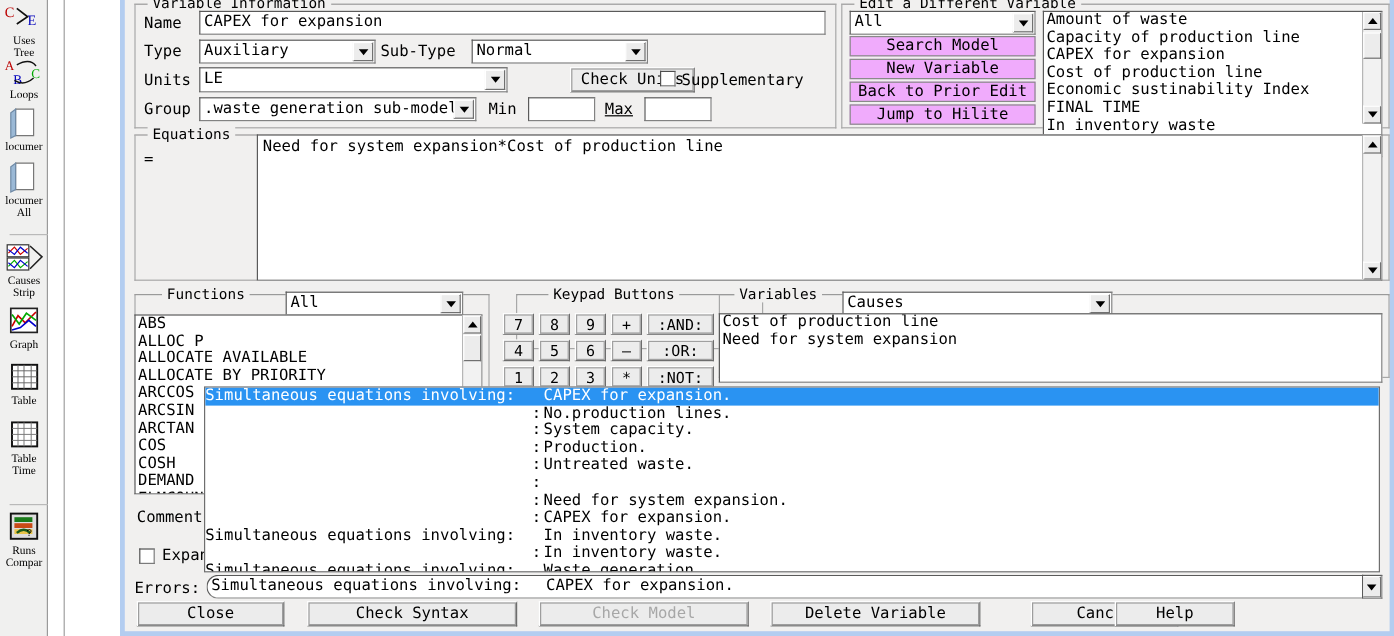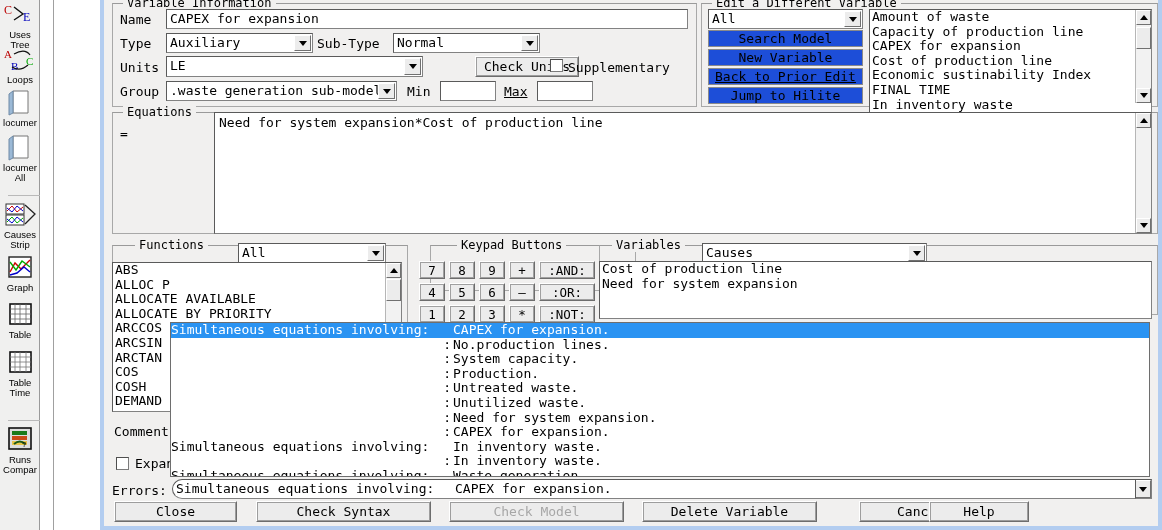--- a/index.html
+++ b/index.html
@@ -18,21 +18,21 @@
     background: #f0f0ef;
     border-right: 1px solid #9a9a9a;
   }
   .tb-item {
     width: 40px; text-align: center;
     font-family: "Liberation Sans", sans-serif;
     font-size: 9.5px; color: #000; line-height: 10px;
     padding-bottom: 2px;
   }
   .tb-glyph { height: 30px; display:flex; align-items:center; justify-content:center; }
-  .tb-label { display: block; }
+  .tb-label { display: block; font-family: Liberation Serif, serif; }
   .tb-sep { height: 1px; background: #b9b9b9; margin: 5px 4px; }
   .tb-scroll {
     position: absolute; left: 40px; top: 0; width: 14px; height: 530px;
     background: #ffffff; border-right: 1px solid #a0a0a0;
   }
 
   
   .win {
     position: absolute; left: 100px; top: 0; width: 1062px; height: 530px;
     background: #f1f0ef;
@@ -86,21 +86,21 @@
   .btn {
     position: absolute; background: #ececec;
     border: 1px solid #ffffff;
     border-right-color: #6d6d6d; border-bottom-color: #6d6d6d;
     outline: 1px solid #9d9d9d; outline-offset: -2px;
     font-size: 13px; color: #000;
     display: flex; align-items: center; justify-content: center;
     text-align: center; white-space: nowrap;
     font-family: "DejaVu Sans Mono", "Liberation Mono", monospace;
   }
-  .btn.flat { outline: none; border: 1px solid #8a8a8a; background:#1d4ed8; }
+  .btn.flat { outline: none; border: 1px solid #8a8a8a; background:#f0abfc; }
   .btn.disabled { color: #a7a7a7; }
 
   .chk {
     position: absolute; width: 13px; height: 13px;
     background: #ffffff; border: 1px solid #7b7b7b;
     border-top-color: #4f4f4f; border-left-color: #4f4f4f;
   }
 
   
   .listbox {
@@ -355,21 +355,21 @@
     </div>
 
     <div class="combo" style="left:604px; top:9px; width:155px; height:20px;">
       <span>All</span>
       <span class="arrow">
             <i></i>
           </span>
     </div>
     <div class="btn flat" style="left:604px; top:30px; width:155px; height:17px;">Search Model</div>
     <div class="btn flat" style="left:604px; top:49px; width:155px; height:17px;">New Variable</div>
-    <div class="btn flat" style="left:604px; top:68px; width:155px; height:17px;text-decoration:underline;">Back to Prior Edit</div>
+    <div class="btn flat" style="left:604px; top:68px; width:155px; height:17px;">Back to Prior Edit</div>
     <div class="btn flat" style="left:604px; top:87px; width:155px; height:17px;">Jump to Hilite</div>
 
     <div class="listbox" style="left:765px; top:9px; width:283px; height:122px;">
       <div class="rows" id="edv-rows">
             <div class="row">Amount of waste</div>
             <div class="row">Capacity of production line</div>
             <div class="row">CAPEX for expansion</div>
             <div class="row">Cost of production line</div>
             <div class="row">Economic sustinability Index</div>
             <div class="row">FINAL TIME</div>
@@ -513,21 +513,20 @@
         <div class="err-row">
           <span class="c1" style="text-align: right; padding-right: 2px;">:</span>
           <span class="c2">  Production.</span>
         </div>
         <div class="err-row">
           <span class="c1" style="text-align: right; padding-right: 2px;">:</span>
           <span class="c2">  Untreated waste.</span>
         </div>
         <div class="err-row">
           <span class="c1" style="text-align: right; padding-right: 2px;">:</span>
-          <span class="c2">  Unutilized waste.</span>
         </div>
         <div class="err-row">
           <span class="c1" style="text-align: right; padding-right: 2px;">:</span>
           <span class="c2">  Need for system expansion.</span>
         </div>
         <div class="err-row">
           <span class="c1" style="text-align: right; padding-right: 2px;">:</span>
           <span class="c2">  CAPEX for expansion.</span>
         </div>
         <div class="err-row">

